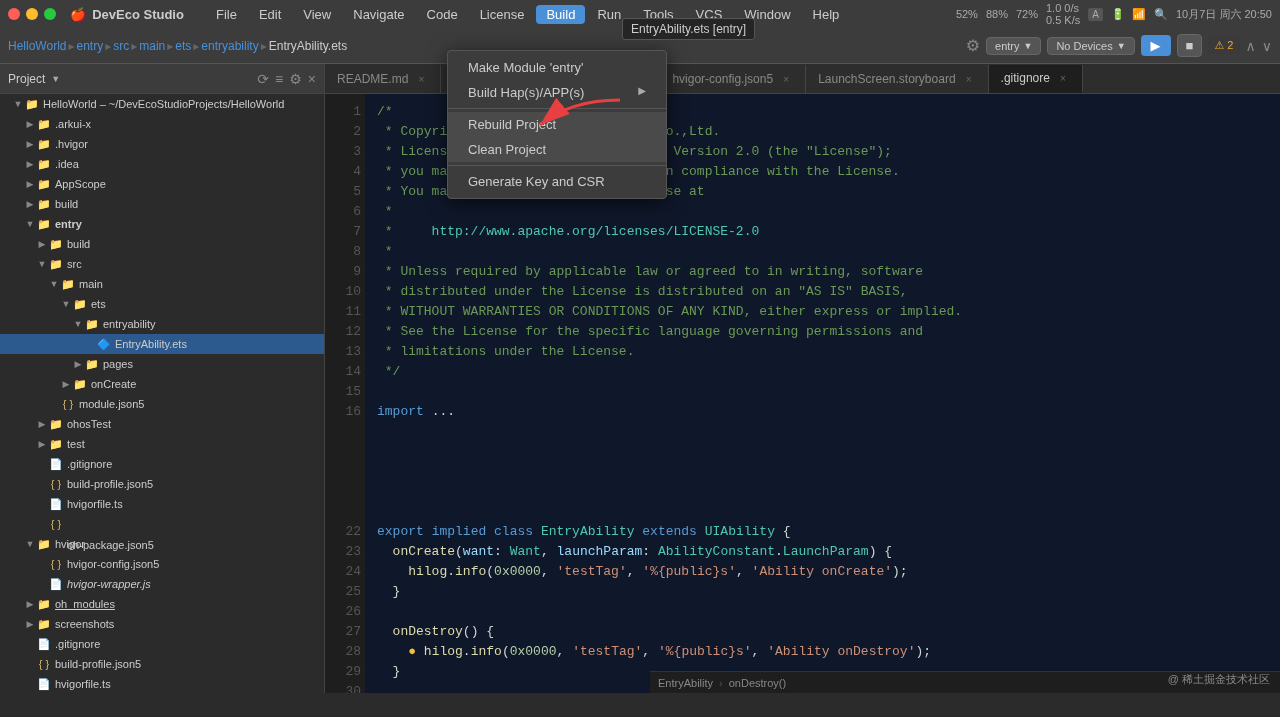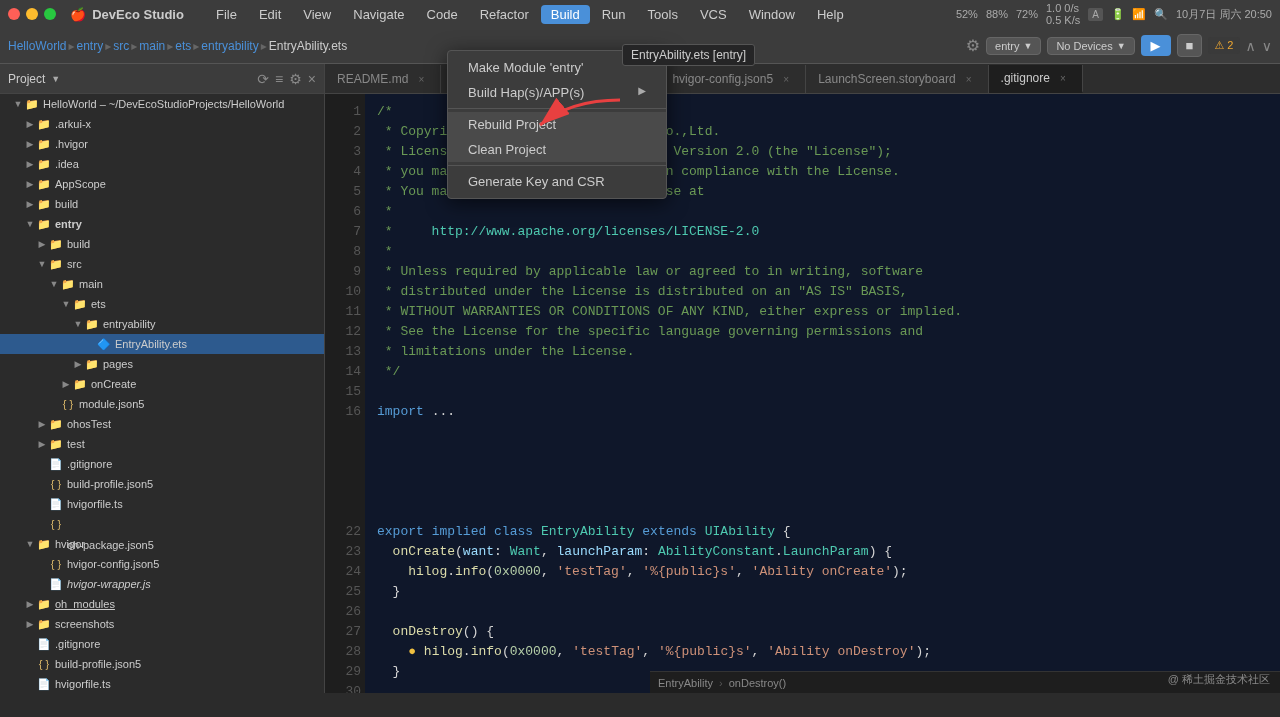--- a/index.html
+++ b/index.html
@@ -77,21 +77,21 @@
   </div>
   <span style="font-size:13px; color:#aaa; margin-left:8px;">🍎</span>
   <span class="app-name">DevEco Studio</span>
 
   <div style="display:flex; align-items:center; gap:2px;">
     <span class="menu-item">File</span>
     <span class="menu-item">Edit</span>
     <span class="menu-item">View</span>
     <span class="menu-item">Navigate</span>
     <span class="menu-item">Code</span>
-    <span class="menu-item">Refactor</span>
+    <span class="menu-item">License</span>
     <span class="menu-item active">Build</span>
     <span class="menu-item">Run</span>
     <span class="menu-item">Tools</span>
     <span class="menu-item">VCS</span>
     <span class="menu-item">Window</span>
     <span class="menu-item">Help</span>
   </div>
 
   <div style="margin-left:auto; display:flex; align-items:center; gap:8px; font-size:11px; color:#aaa;">
     <span>52%</span>
@@ -461,21 +461,21 @@
   </div>
   <div class="dropdown-item highlighted">
     <span>Clean Project</span>
   </div>
   <div class="dropdown-separator"></div>
   <div class="dropdown-item">
     <span>Generate Key and CSR</span>
   </div>
 </div>
 
-<div class="active-tab-label" style="left:622px; top:44px;">
+<div class="active-tab-label" style="left:622px; top:18px;">
   <span>EntryAbility.ets [entry]</span>
 </div>
 
 <div style="position:fixed; left:490px; top:95px; z-index:200; pointer-events:none;">
   <svg width="140" height="60" viewBox="0 0 140 60">
     <defs>
       <marker id="arrowhead" markerWidth="10" markerHeight="7" refX="10" refY="3.5" orient="auto">
         <polygon points="0 0, 10 3.5, 0 7" fill="#e84040"></polygon>
       </marker>
     </defs>

